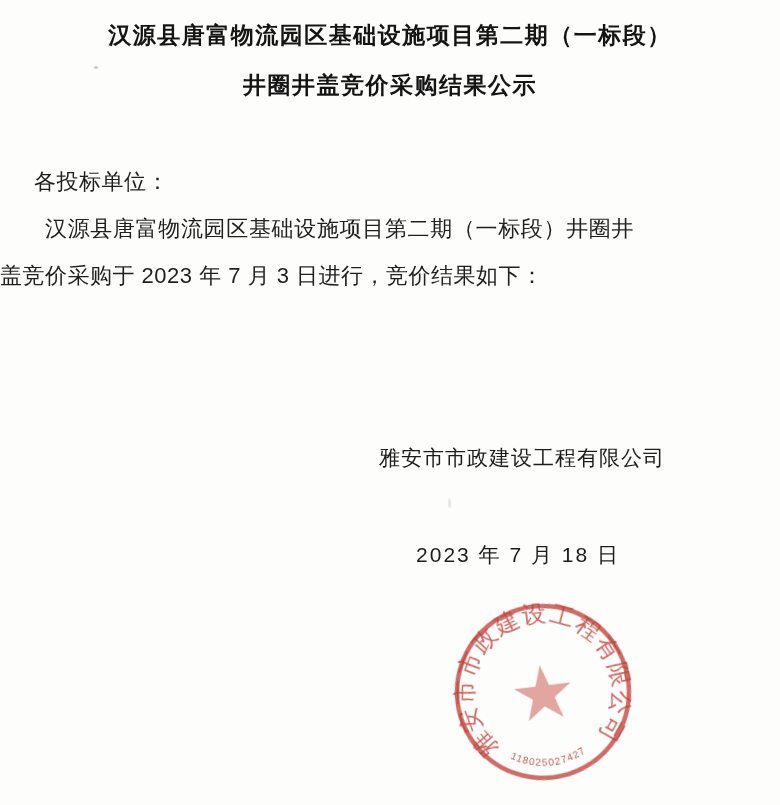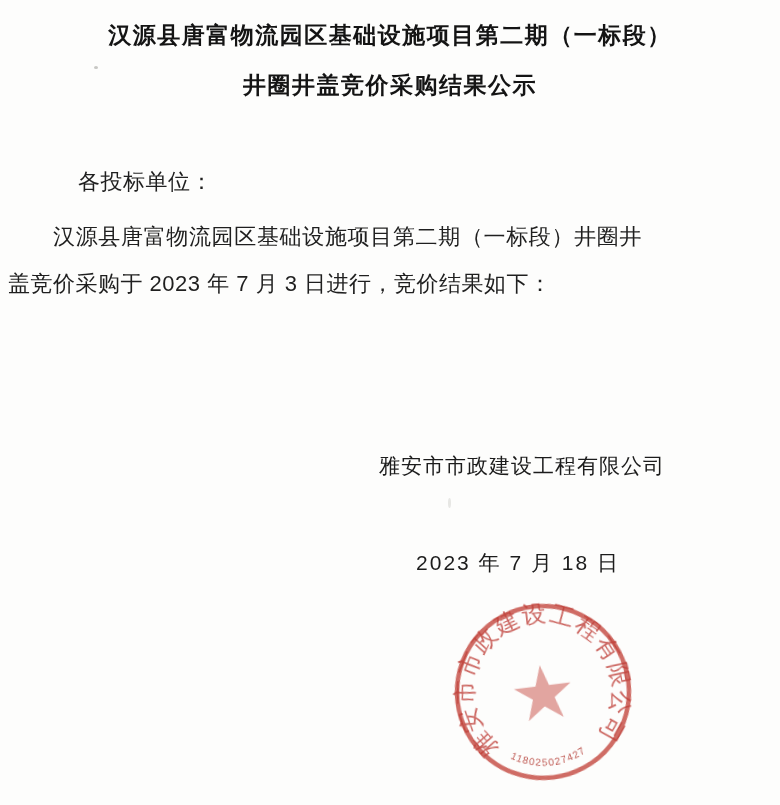--- a/index.html
+++ b/index.html
@@ -19,30 +19,30 @@
     text-align: center;
     font-size: 23px;
     font-weight: bold;
     letter-spacing: 1.5px;
     line-height: 50px;
     color: #141414;
   }
   .title1 { padding-top: 10px; }
   .body-text {
     width: 634px;
-    margin-left: 78px;
+    margin-left: 34px;
     font-size: 22px;
     line-height: 47px;
     text-align: justify;
     text-justify: inter-ideograph;
     letter-spacing: 0.5px;
     color: #1f1f1f;
   }
   .salutation { margin-top: 48px; }
-  .para { text-indent: 45px; margin: 8px; }
+  .para { text-indent: 45px; margin: 0; }
   .sig-company {
     margin-top: 135px;
     width: 634px;
     margin-left: 78px;
     text-align: right;
     padding-right: 0;
     box-sizing: border-box;
     font-size: 21px;
     line-height: 47px;
     letter-spacing: 1px;

